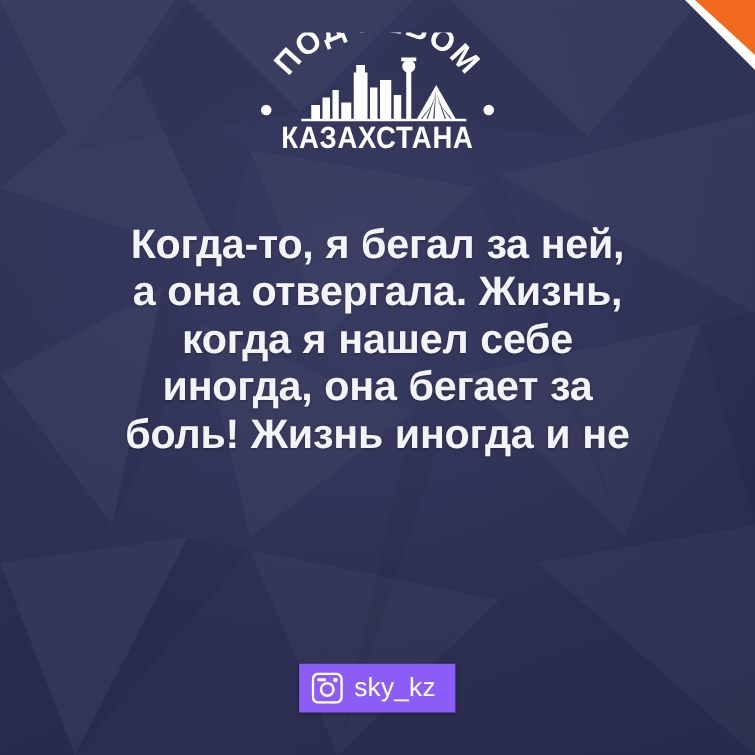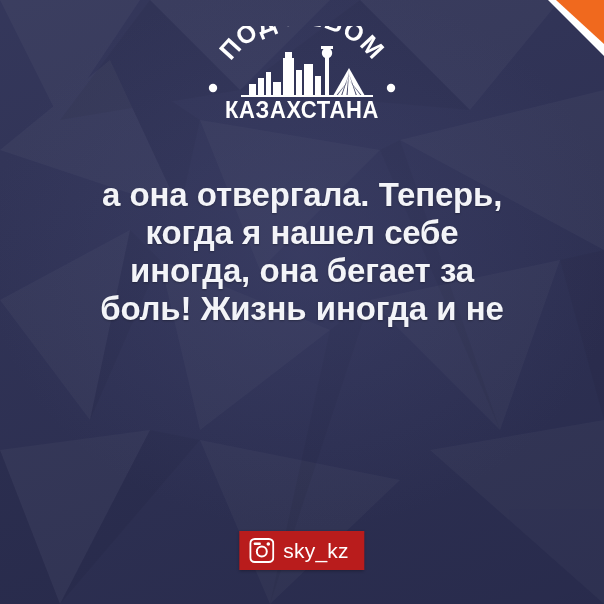--- a/index.html
+++ b/index.html
@@ -88,21 +88,21 @@
 
   
   .ig-badge {
     position: absolute;
     left: 50%;
     transform: translateX(-50%);
     top: 531px;
     display: flex;
     align-items: flex-end;
     gap: 9px;
-    background: #b91c1c;
+    background: #8b5cf6;
     padding: 7px 16px 7px 10px;
     box-shadow: 0 1px 3px rgba(0,0,0,0.30);
   }
   .ig-icon { display: block; width: 25px; height: 25px; flex: none; }
   .ig-handle {
     color: #ffffff;
     font-size: 21px;
     line-height: 25px;
     font-weight: normal;
     letter-spacing: 0.2px;
@@ -187,21 +187,22 @@
           <polygon points="152,54 164,70 165.2,70"></polygon>
         </g>
         <rect x="44" y="69" width="132" height="2"></rect>
       </g>
 
       <text x="105" y="92" text-anchor="middle" font-family="'Liberation Sans', sans-serif" font-size="22" font-weight="bold" fill="#ffffff" letter-spacing="0.6" transform="scale(1,1.12) translate(0,-9.8)">КАЗАХСТАНА</text>
     </svg>
   </div>
 
   <div class="quote">
-    <div>а она отвергала. Теперь,</div>
+    <div>Когда-то, я бегал за ней,</div>
+    <div>а она отвергала. Жизнь,</div>
     <div>когда я нашел себе</div>
     <div>иногда, она бегает за</div>
     <div>боль! Жизнь иногда и не</div>
   </div>
 
   <div class="ig-badge">
     <svg class="ig-icon" viewBox="0 0 50 50" aria-hidden="true">
       <rect x="2" y="2" width="46" height="46" rx="9" ry="9" fill="none" stroke="#ffffff" stroke-width="4"></rect>
       <circle cx="25" cy="27" r="10" fill="none" stroke="#ffffff" stroke-width="4"></circle>
       <circle cx="38" cy="12" r="3.6" fill="#ffffff"></circle>

